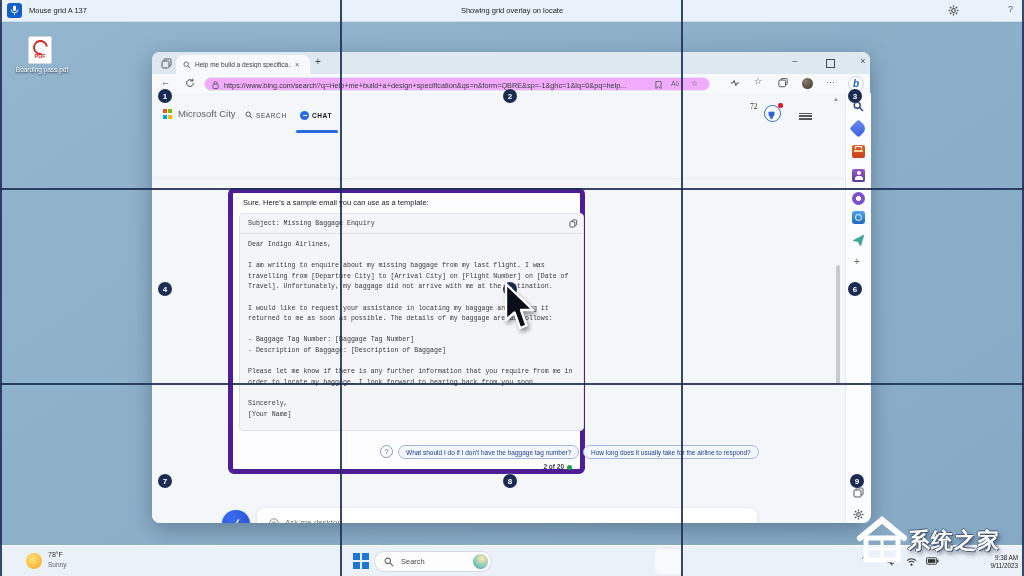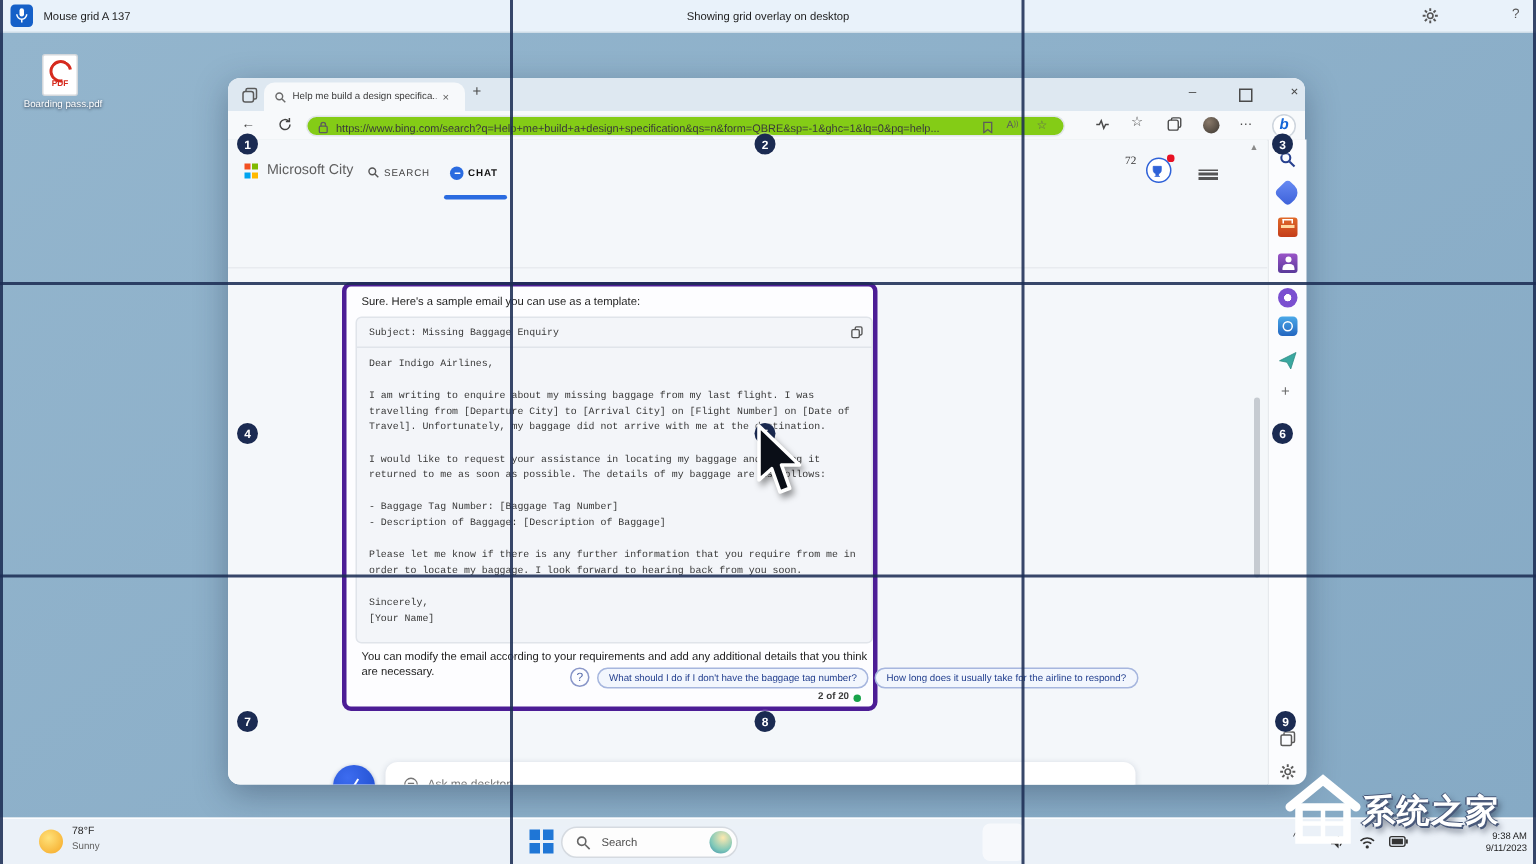--- a/index.html
+++ b/index.html
@@ -22,29 +22,29 @@
          display:flex;align-items:center;justify-content:center;z-index:41;box-shadow:0 0 0 1px rgba(255,255,255,.25);}
 
   
   #window{left:152px;top:52px;width:718px;height:471px;background:#f7f9fb;border-radius:8px;z-index:10;
           box-shadow:0 6px 22px rgba(20,35,60,.35);}
   #tabstrip{left:0;top:0;width:718px;height:22px;background:#dee8f1;border-radius:8px 8px 0 0;}
   #tab{left:24px;top:3px;width:134px;height:19px;background:#f7f9fb;border-radius:7px 7px 0 0;}
   .tab-title{font-size:6.5px;color:#3c3c3c;}
   .ctl{font-size:9px;color:#4a4a4a;width:12px;text-align:center;}
   #toolbar{left:0;top:22px;width:718px;height:19px;background:#f7f9fb;border-bottom:1px solid #e3e7ec;}
-  #urlpill{left:52px;top:2.5px;width:506px;height:14px;background:#84cc16;border:1px solid #e2e6ea;border-radius:8px;box-sizing:border-box;}
+  #urlpill{left:52px;top:2.5px;width:506px;height:14px;background:#f0abfc;border:1px solid #e2e6ea;border-radius:8px;box-sizing:border-box;}
   .url-text{font-size:7.3px;color:#3a3a3a;white-space:nowrap;overflow:hidden;}
 
   
   #content{left:0;top:41px;width:693px;height:430px;background:#f4f7fa;overflow:hidden;border-radius:0 0 0 8px;}
   #bheader-border{left:0;top:85px;width:693px;height:1px;background:#e8ebef;}
   .sq{width:4px;height:4px;display:inline-block;}
   .navtab{font-size:6.5px;letter-spacing:.6px;color:#474747;}
-  #bubble{left:76px;top:95px;width:357px;height:286px;background:#fdfdfF;border:3px solid #4c1d95;border-radius:6px;box-sizing:border-box;}
+  #bubble{left:76px;top:95px;width:357px;height:286px;background:#fdfdfF;border:5px solid #4c1d95;border-radius:6px;box-sizing:border-box;}
   .body-text{font-size:7.5px;color:#222;line-height:10px;}
   #codeblock{left:6px;top:20px;width:345px;height:218px;background:#f3f5f9;border:1px solid #e0e4ea;border-radius:4px;box-sizing:border-box;}
   .code-line{font-size:6.6px;line-height:10.6px;min-height:10.6px;color:#383838;white-space:pre;}
   .chip{height:14px;border:1px solid #a6b6de;border-radius:7.5px;background:#f2f6fd;color:#24408f;font-size:6.5px;
         display:flex;align-items:center;padding:0 7px;box-sizing:border-box;white-space:nowrap;}
   #inputbox{left:105px;top:415px;width:500px;height:50px;background:#fff;border-radius:8px;box-shadow:0 1px 4px rgba(60,80,110,.18);}
   #newtopic{left:70px;top:417px;width:28px;height:28px;border-radius:50%;background:radial-gradient(circle at 35% 30%,#3d6cf0,#1b49c8);
             display:flex;align-items:center;justify-content:center;box-shadow:0 1px 3px rgba(20,40,90,.4);}
   
   #esidebar{left:693px;top:41px;width:25px;height:430px;background:#fbfcfe;border-left:1px solid #e6e9ed;border-radius:0 0 8px 0;}
@@ -78,21 +78,21 @@
 
   <div id="topbar" class="abs">
     <div id="mic-tile" class="abs">
       <svg width="9" height="11" viewBox="0 0 9 11">
         <rect x="3" y="0.5" width="3" height="5.5" rx="1.5" fill="#fff"></rect>
         <path d="M1.2,4.5 a3.3,3.3 0 0 0 6.6,0" stroke="#fff" stroke-width="1" fill="none"></path>
         <line x1="4.5" y1="8" x2="4.5" y2="10" stroke="#fff" stroke-width="1"></line>
       </svg>
     </div>
     <div class="abs tb-text" style="left:29px;top:6px;">Mouse grid A 137</div>
-    <div class="abs tb-text" style="left:512px;top:6px;transform:translateX(-50%);">Showing grid overlay on desktop</div>
+    <div class="abs tb-text" style="left:512px;top:6px;transform:translateX(-50%);">Showing grid overlay on locate</div>
     <svg class="abs" style="left:948px;top:5px;" width="11" height="11" viewBox="0 0 12 12">
       <circle cx="6" cy="6" r="2" fill="none" stroke="#555" stroke-width="1.2"></circle>
       <g stroke="#555" stroke-width="1.4">
           <line x1="6" y1="0.5" x2="6" y2="2.6"></line>
           <line x1="6" y1="9.4" x2="6" y2="11.5"></line>
           <line x1="0.5" y1="6" x2="2.6" y2="6"></line>
           <line x1="9.4" y1="6" x2="11.5" y2="6"></line>
           <line x1="2.1" y1="2.1" x2="3.6" y2="3.6"></line>
           <line x1="8.4" y1="8.4" x2="9.9" y2="9.9"></line>
           <line x1="9.9" y1="2.1" x2="8.4" y2="3.6"></line>
@@ -218,21 +218,20 @@
             <div class="mono code-line">- Description of Baggage: [Description of Baggage]</div>
             <div class="mono code-line"></div>
             <div class="mono code-line">Please let me know if there is any further information that you require from me in</div>
             <div class="mono code-line">order to locate my baggage. I look forward to hearing back from you soon.</div>
             <div class="mono code-line"></div>
             <div class="mono code-line">Sincerely,</div>
             <div class="mono code-line">[Your Name]</div>
           </div>
         </div>
 
-        <div class="abs body-text" style="left:10px;top:242px;width:340px;">You can modify the email according to your requirements and add any additional details that you think are necessary.</div>
         <div class="abs" style="right:16px;top:270px;font-size:6.5px;font-weight:bold;color:#3c3c3c;">2 of 20</div>
         <div class="abs" style="right:8px;top:271.5px;width:5px;height:5px;border-radius:50%;background:#17a34a;"></div>
       </div>
 
       <div class="abs" style="left:228px;top:352px;width:13px;height:13px;border-radius:50%;border:1px solid #8a97c9;color:#5468a8;font-size:8px;display:flex;align-items:center;justify-content:center;box-sizing:border-box;">?</div>
       <div class="abs chip" style="left:246px;top:352px;">What should I do if I don't have the baggage tag number?</div>
       <div class="abs chip" style="left:431px;top:352px;">How long does it usually take for the airline to respond?</div>
 
       <div id="newtopic" class="abs">
         <svg width="13" height="13" viewBox="0 0 14 14">

